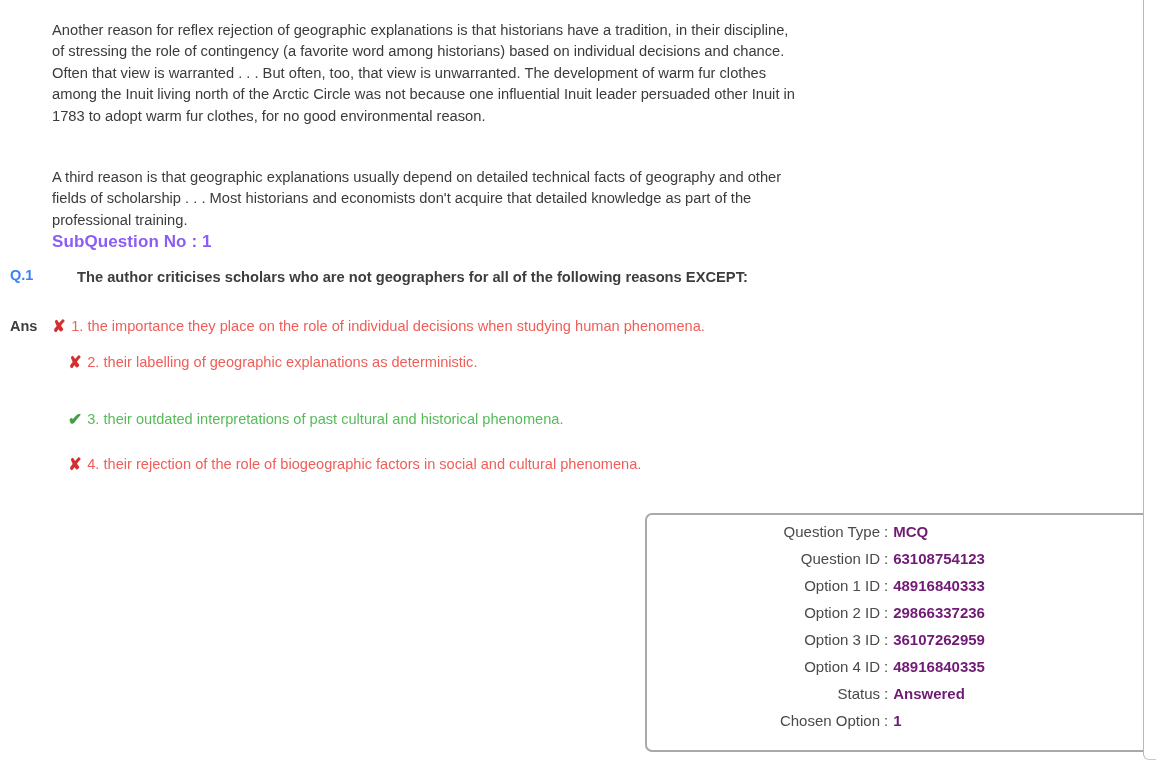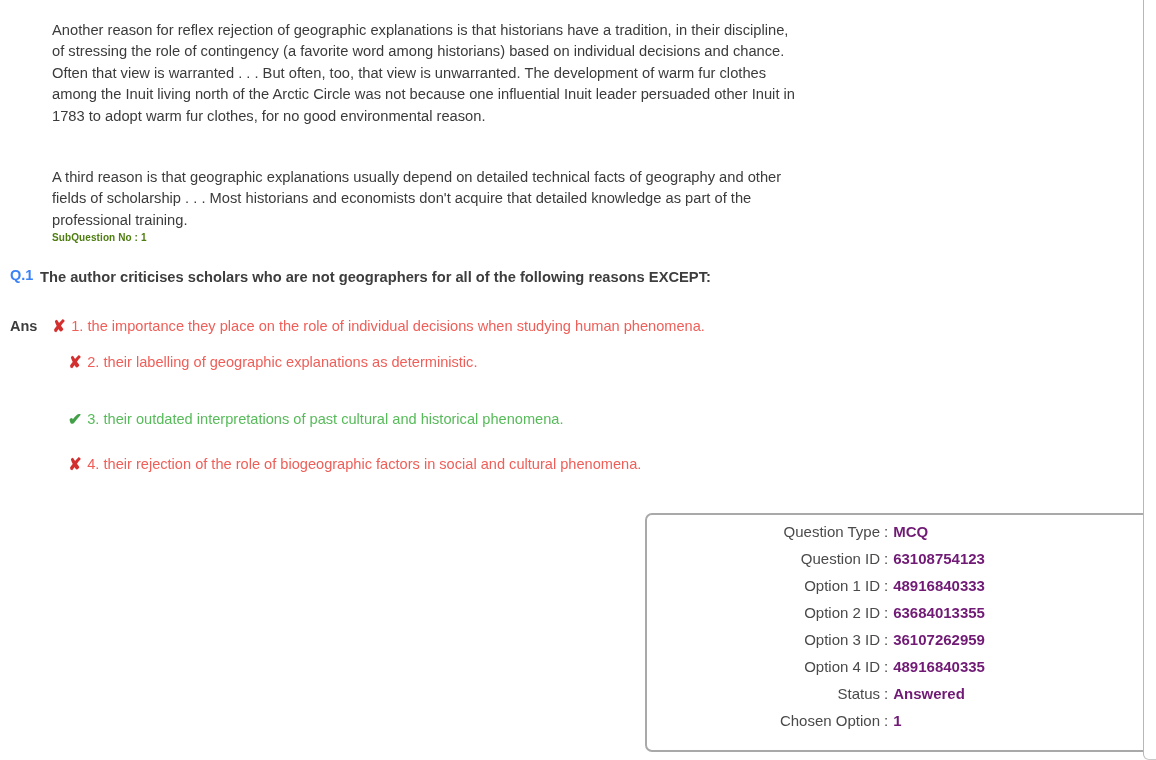--- a/index.html
+++ b/index.html
@@ -50,43 +50,43 @@
     text-align: left;
   }
   .passage-1 { top: 5px; }
   .passage-2 { top: 152px; }
 
   
   .subq {
     position: absolute;
     top: 232px;
     left: 52px;
-    font-size: 10px;
-    font-weight: bold;
-    color: #4d7c0f;
+    font-size: 17px;
+    font-weight: bold;
+    color: #8b5cf6;
     letter-spacing: 0.1px;
   }
 
   .q-row {
     position: absolute;
     top: 267px;
     left: 10px;
     width: 800px;
   }
   .q-label {
     position: absolute;
     left: 0;
     top: 0;
     width: 42px;
     font-size: 14.5px;
     font-weight: bold;
     color: #3b82f6;
   }
   .q-text {
-    margin-left: 30px;
+    margin-left: 67px;
     font-size: 14.7px;
     font-weight: bold;
     line-height: 20px;
     color: #3d3d3d;
     width: 760px;
   }
 
   
   .ans-row {
     position: absolute;
@@ -229,21 +229,21 @@
 
     <div class="meta-row">
       <span class="meta-label">Option 1 ID</span>
       <span class="meta-sep">:</span>
       <span class="meta-value">48916840333</span>
     </div>
 
     <div class="meta-row">
       <span class="meta-label">Option 2 ID</span>
       <span class="meta-sep">:</span>
-      <span class="meta-value">63684013355</span>
+      <span class="meta-value">29866337236</span>
     </div>
 
     <div class="meta-row">
       <span class="meta-label">Option 3 ID</span>
       <span class="meta-sep">:</span>
       <span class="meta-value">36107262959</span>
     </div>
 
     <div class="meta-row">
       <span class="meta-label">Option 4 ID</span>

